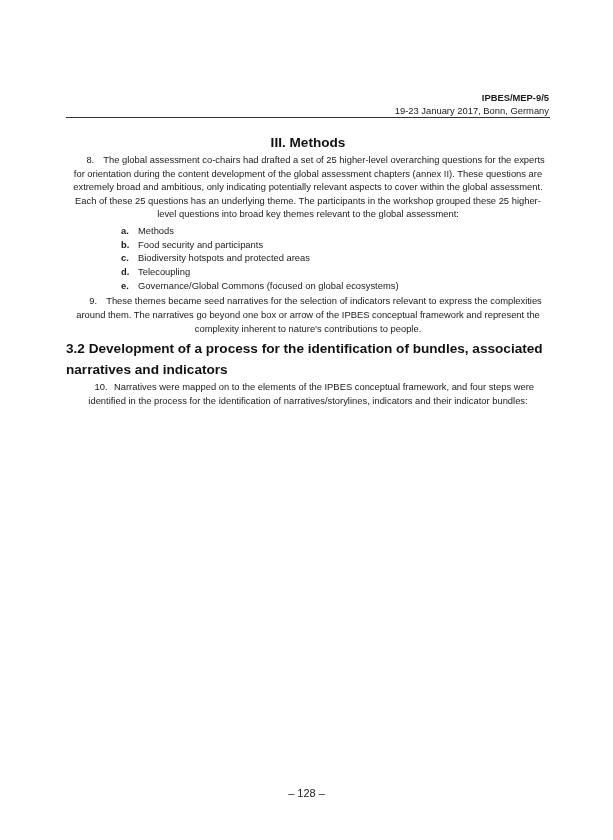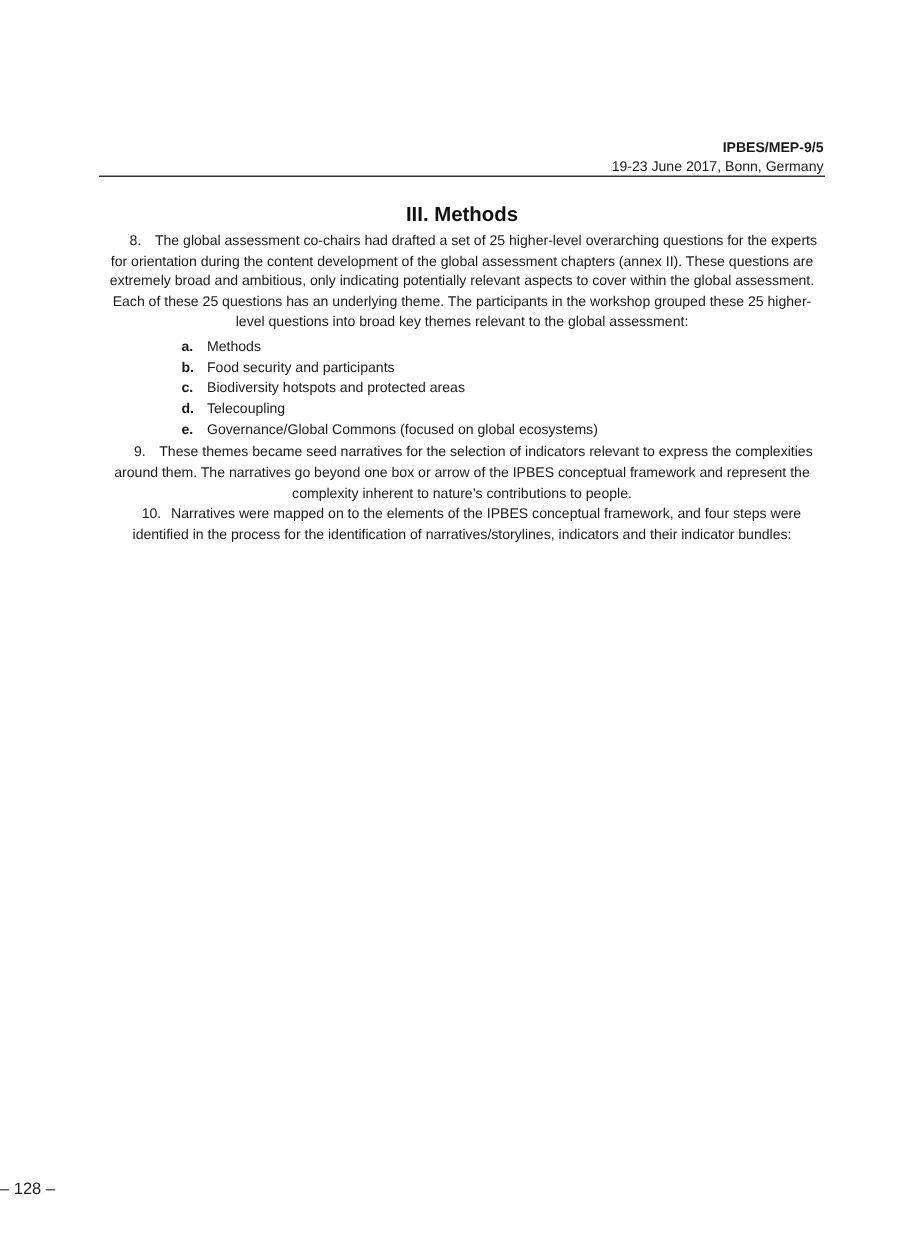--- a/index.html
+++ b/index.html
@@ -85,32 +85,33 @@
       font-weight: bold;
       width: 17px;
       display: inline-block;
     }
     .sp-after-list { height: 2px; }
     .footer {
       position: absolute;
       left: 0;
       width: 613px;
       top: 787px;
+      text-align: center;
       font-size: 11px;
       color: #222;
     }
   </style>
 </head>
 <body>
 
 <div class="page">
 
   <div class="header">
     <div class="doc-id">IPBES/MEP-9/5</div>
-    <div>19-23 June 2017, Bonn, Germany</div>
+    <div>19-23 January 2017, Bonn, Germany</div>
   </div>
 
   <div class="rule"></div>
 
   <div class="content">
 
     <h1 class="section">III. Methods</h1>
 
 
     <p class="para">
@@ -138,20 +139,21 @@
         <span class="letter">e.</span>
         <span>Governance/Global Commons (focused on global ecosystems)</span>
       </li>
     </ul>
     <div class="sp-after-list"></div>
 
     <p class="para">
       <span class="num">9.</span><span>These themes became seed narratives for the selection of indicators relevant to express the complexities around them. The narratives go beyond one box or arrow of the IPBES conceptual framework and represent the complexity inherent to nature’s contributions to people.</span>
     </p>
 
+    <h2 class="subsection" style="line-height:21px; margin-top:3px;">3.2 Development of a process for the identification of bundles, associated narratives and indicators</h2>
 
     <p class="para">
       <span class="num">10.</span><span>Narratives were mapped on to the elements of the IPBES conceptual framework, and four steps were identified in the process for the identification of narratives/storylines, indicators and their indicator bundles:</span>
     </p>
 
   </div>
 
   <div class="footer">– 128 –</div>
 
 </div>

